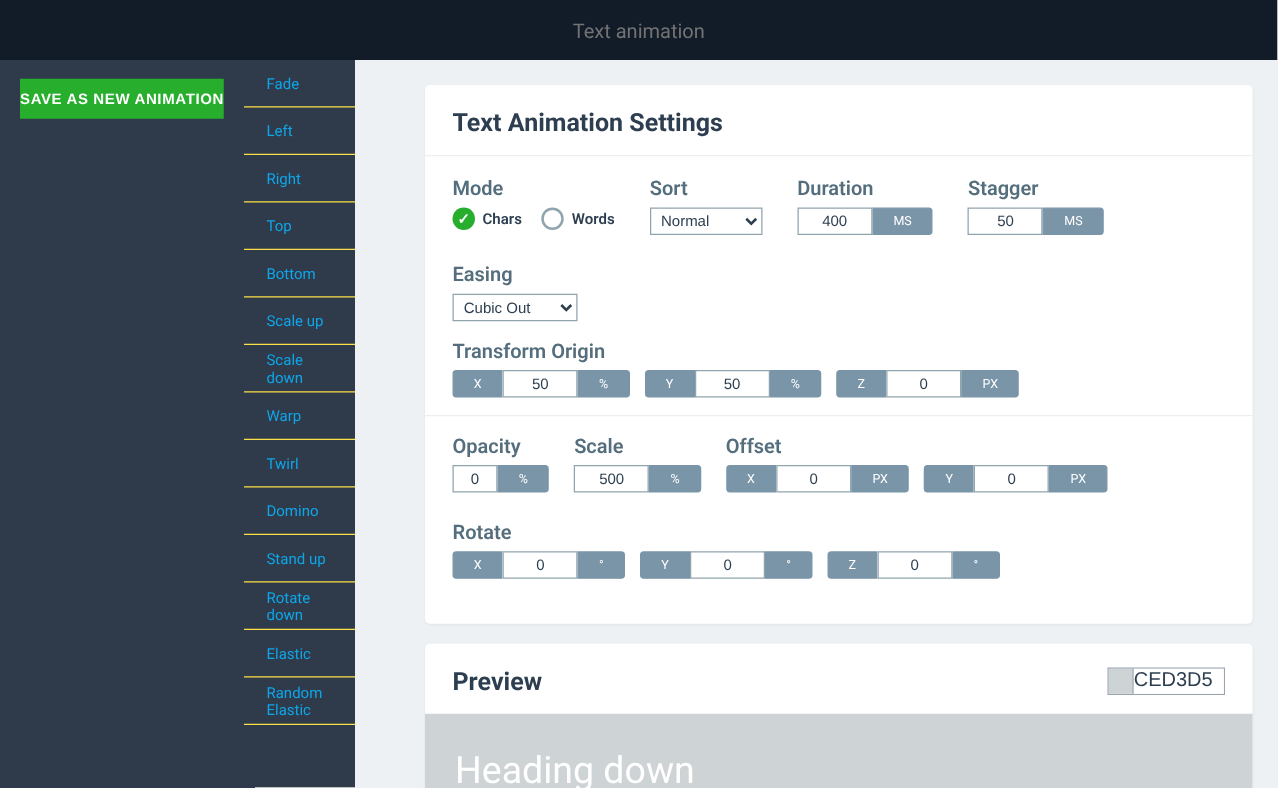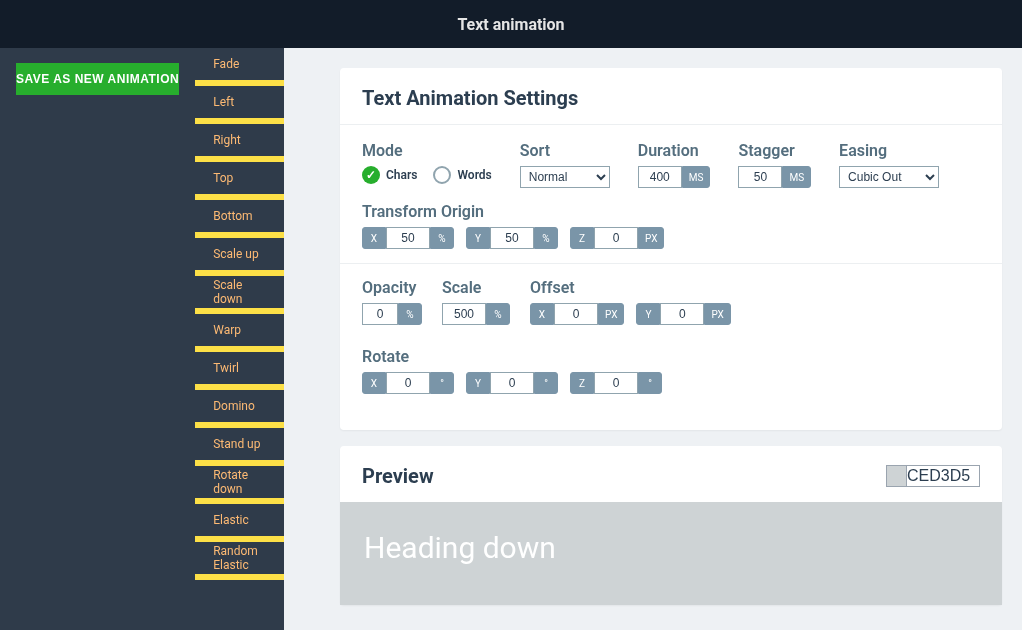--- a/index.html
+++ b/index.html
@@ -1,46 +1,46 @@
 <!DOCTYPE html>
 <html><head>
 <meta charset="utf-8">
 <style>
   * { box-sizing: border-box; margin: 0; padding: 0; }
   body { font-family: -apple-system, BlinkMacSystemFont, "Segoe UI", Roboto, Arial, sans-serif; width:1022px; height:630px; overflow:hidden; background:#eef1f4; }
   .topbar { background:#121c29; height:48px; display:flex; align-items:center; position:relative; }
-  .topbar-title { color:#e5e5e5; font-size:16px; font-weight:700; width:100%; text-align:center; }
+  .topbar-title { color:#737373; font-size:16px; font-weight:400; width:100%; text-align:center; }
   .topbar-actions { position:absolute; right:16px; top:8px; display:flex; gap:10px; }
   .btn { height:32px; padding:0 16px; border:none; font-size:12px; font-weight:700; letter-spacing:.5px; cursor:pointer; border-radius:2px; }
   .btn-cancel { background:#d9534f; color:#fff; }
   .btn-apply { background:#27ae2d; color:#fff; }
   .main { display:flex; height:582px; }
   .sidebar { width:284px; background:#2f3b4a; display:flex; flex-direction:row; }
   .save-wrap { padding:15px 16px; }
   .save-btn { width:100%; height:32px; background:#27ae2d; color:#fff; font-size:12px; font-weight:700; letter-spacing:.5px; border:none; cursor:pointer; }
   .side-list { flex:1; overflow:auto; }
-  .side-item { height:38px; display:flex; align-items:center; padding:0 18px; font-size:12px; color:#fdba74; border-bottom:6px solid #fde047; cursor:pointer; }
+  .side-item { height:38px; display:flex; align-items:center; padding:0 18px; font-size:12px; color:#0ea5e9; border-bottom:1px solid #fde047; cursor:pointer; }
   .content { flex:1; overflow:auto; padding:20px 20px 20px 20px;margin-left:36px; }
   .panel { background:#fff; border-radius:4px; margin-bottom:16px; box-shadow:0 1px 2px rgba(0,0,0,.05);}
   .panel-header { padding:18px 22px 14px; font-size:20px; font-weight:700; color:#2c3e50; border-bottom:1px solid #eceff1;}
   .panel-body { padding:16px 22px 22px; }
   .row { display:flex; flex-wrap:wrap; gap:22px 28px; margin-bottom:14px; }
   .field { display:flex; flex-direction:column; }
   .field-label { font-size:16px; font-weight:600; color:#546e7e; margin-bottom:6px; }
   .radio-group { display:flex; gap:16px; align-items:center; }
   .radio { display:flex; align-items:center; gap:6px; cursor:pointer; font-size:12px; color:#2c3e50; font-weight:600; }
   .radio .dot { width:18px; height:18px; border-radius:50%; display:flex; align-items:center; justify-content:center; }
   .radio .dot.checked { background:#27ae2d; color:#fff; font-size:12px; }
   .radio .dot.unchecked { border:2px solid #90a4ae; }
   select { height:22px; font-size:12px; padding:0 4px; border:1px solid #90a4ae; background:#fff; color:#2c3e50; }
   .select-sort { width:90px; }
   .select-easing { width:100px; }
   .input-group { display:flex; }
-  .input-group input { height:22px; width:44px; font-size:12px; border:1px solid #90a4ae; text-align:center; color:#2c3e50; }
-  .input-group .unit { height:22px; min-width:24px; padding:0 6px; background:#7a95a8; color:#fff; font-size:10px; display:flex; align-items:center; justify-content:center; border:1px solid #7a95a8; }
+  .input-group input { height:22px; width:60px; font-size:12px; border:1px solid #90a4ae; text-align:center; color:#2c3e50; }
+  .input-group .unit { height:22px; min-width:24px; padding:0 16px; background:#7a95a8; color:#fff; font-size:10px; display:flex; align-items:center; justify-content:center; border:1px solid #7a95a8; }
   .input-group .unit.left { border-bottom-left-radius:3px; border-top-left-radius:3px;}
   .input-group .unit.right { border-bottom-right-radius:3px; border-top-right-radius:3px;}
   .divider { height:1px; background:#eceff1; margin:6px -22px 14px; }
   .multi-row { display:flex; gap:12px; }
   .preview-panel .panel-header { display:flex; justify-content:space-between; align-items:center; border-bottom:none; }
   .color-chip { display:flex; align-items:center; border:1px solid #9aa4af; height:22px; }
   .color-chip .sw { width:20px; height:20px; background:#CED3D5; border-right:1px solid #9aa4af; }
   .color-chip input { width:72px; height:20px; border:none; font-size:16px; text-align:left; color:#2c3e50; outline:none; }
   .preview-area { background:#CED3D5; padding:28px 24px 40px; }
   .preview-text { color:#fff; font-size:30px; font-weight:400; }

